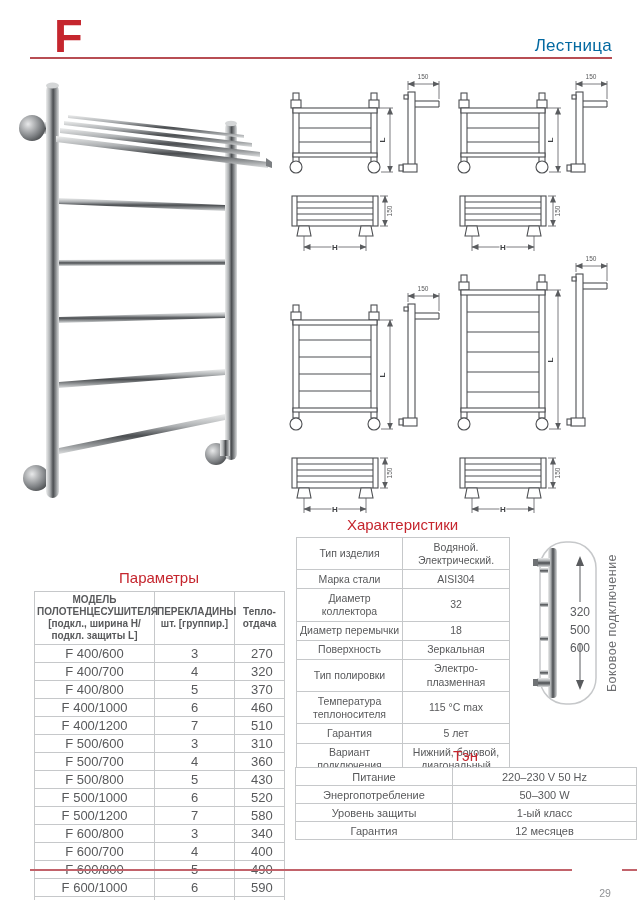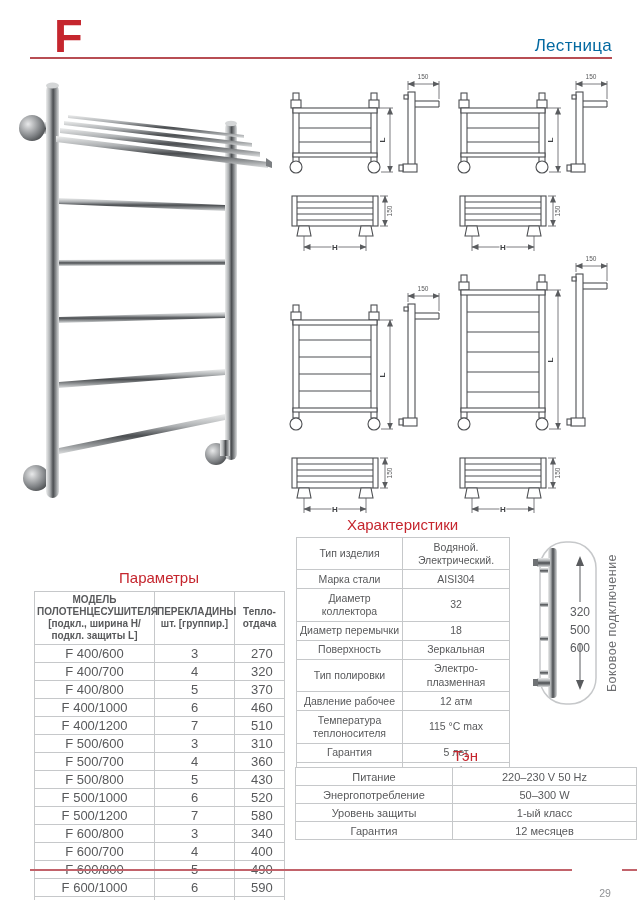--- a/index.html
+++ b/index.html
@@ -244,24 +244,20 @@
         </tr>
     <tr>
           <td>Поверхность</td>
           <td>Зеркальная</td>
         </tr>
     <tr>
           <td>Тип полировки</td>
           <td>Электро-плазменная</td>
         </tr>
     <tr>
-          <td>Давление рабочее</td>
-          <td>12 атм</td>
-        </tr>
-    <tr>
           <td>Температура теплоносителя</td>
           <td>115 °C max</td>
         </tr>
     <tr>
           <td>Гарантия</td>
           <td>5 лет</td>
         </tr>
     <tr>
           <td>Вариант подключения</td>
           <td>Нижний, боковой, диагональный</td>

